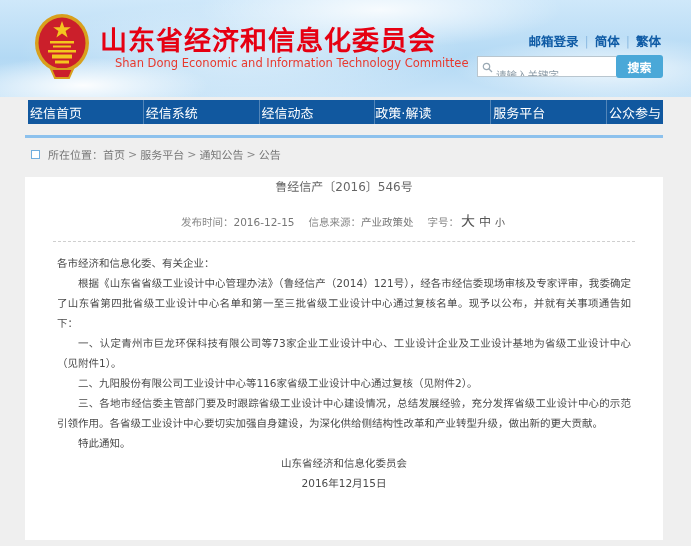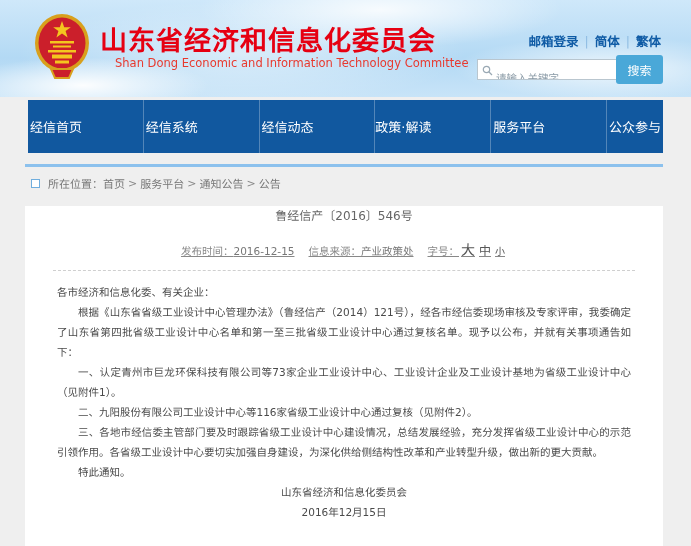--- a/index.html
+++ b/index.html
@@ -44,28 +44,29 @@
     background: #fff; border: 1px solid #b9c6cf; border-right: none;
   }
   .search-input-wrap svg { position: absolute; left: 4px; top: 5px; }
   .search-input {
     width: 100%; height: 100%; border: none; outline: none;
     padding: 16px 4px 0 18px; font-size: 10.5px; color: #555; background: transparent;
     font-family: "DejaVu Sans", "Liberation Sans", sans-serif;
   }
   .search-input::placeholder { color: #8a9aa6; }
   .search-button {
-    width: 47px; height: 29px; border: none; cursor: pointer;
+    width: 47px; height: 23px; border: none; cursor: pointer;
     background: #4aa8d8; color: #fff; font-size: 12px; border-radius: 3px;
     font-family: "DejaVu Sans", "Liberation Sans", sans-serif;
+    font-weight: bold;
   }
 
   
   .nav {
-    margin: 3px 28px 0 28px; height: 53px;
+    margin: 3px 28px 0 28px; height: 24px;
     background: #11589f; display: flex; gap: 31px;
   }
   .nav-item {
     flex: 1; display: flex; align-items: center; justify-content: center;
     color: #fff; font-size: 13px; cursor: pointer; white-space: nowrap;
   }
   .nav-item + .nav-item { border-left: 1px solid rgba(255,255,255,.28); margin-left: 28px; }
 
   
   .content { width: 638px; margin-left: 25px; }
@@ -81,21 +82,21 @@
   .breadcrumb .crumb { cursor: pointer; }
   .breadcrumb .bsep { margin: 0 3px; color: #888; }
 
   
   .card { margin-top: 12px; background: #fff; height: 363px; }
   .article-title {
     padding: 21px 30px 0 30px; text-align: center;
     color: #d8322d; font-weight: 700; font-size: 15px; line-height: 17px;
   }
   .doc-number { text-align: center; color: #666; font-size: 12px; margin-top: 15px; }
-  .meta { text-align: center; color: #888; font-size: 10.5px; margin-top: 16px; text-decoration: underline; }
+  .meta { text-align: center; color: #888; font-size: 10.5px; margin-top: 16px; }
   .meta .m-label { color: #888; }
   .meta .m-val { color: #777; }
   .meta .gap { display: inline-block; width: 14px; }
   .fs-ctl { color: #555; cursor: pointer; margin: 0 2px; }
   .fs-large { font-size: 14px; }
   .fs-mid { font-size: 12px; }
   .fs-small { font-size: 10px; }
   .divider { margin: 11px 28px 0 28px; border-bottom: 1px dashed #cfcfcf; }
   .body-text {
     padding: 11px 32px 0 32px;

